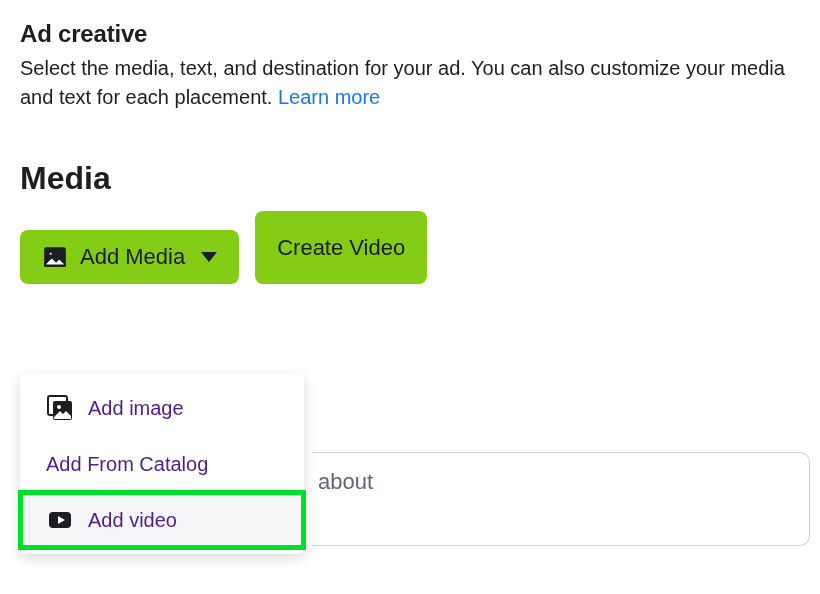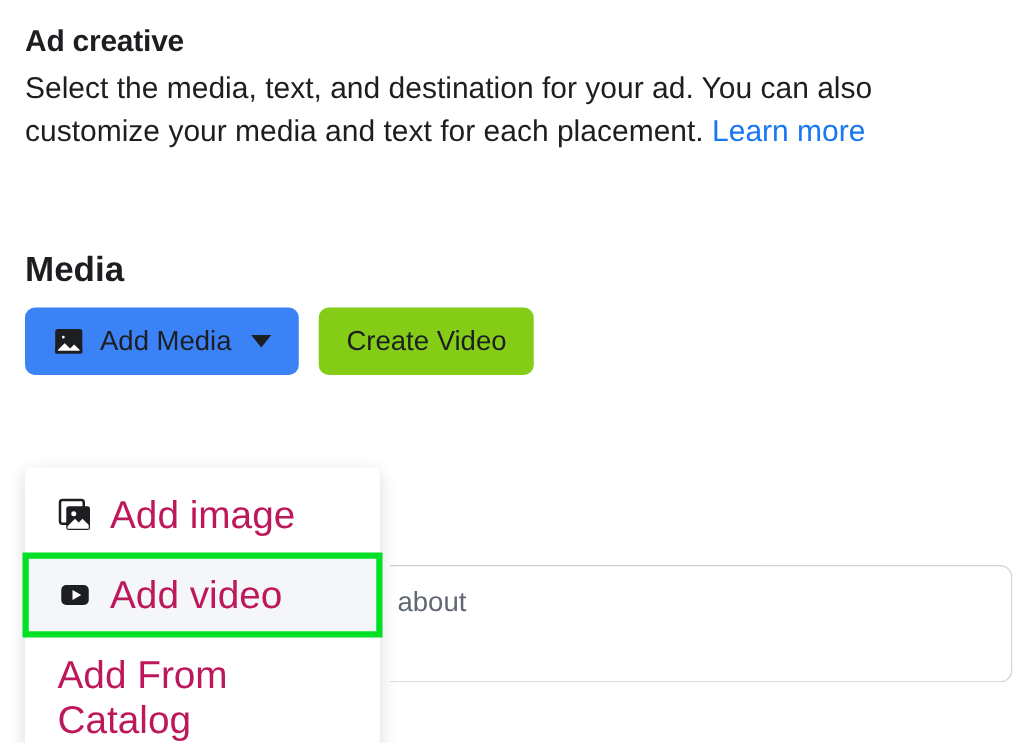--- a/index.html
+++ b/index.html
@@ -20,36 +20,36 @@
 
     .section-title {
       font-size: 24px;
       font-weight: 700;
       color: #1c1e21;
       margin-bottom: 6px;
       letter-spacing: -0.2px;
     }
 
     .section-description {
-      font-size: 24px;
+      font-size: 20px;
       line-height: 1.45;
       color: #1c1e21;
       font-weight: 400;
-      margin-bottom: 76px;
+      margin-bottom: 48px;
       max-width: 780px;
     }
 
     .link {
       color: #1877f2;
       text-decoration: none;
       cursor: pointer;
     }
 
     .subsection-title {
-      font-size: 28px;
+      font-size: 32px;
       font-weight: 700;
       color: #1c1e21;
       margin-bottom: 14px;
     }
 
     .button-row {
       display: flex;
       gap: 16px;
       margin-bottom: 10px;
     }
@@ -62,21 +62,22 @@
       border-radius: 8px;
       font-size: 22px;
       font-weight: 500;
       color: #1c1e21;
       border: none;
       cursor: pointer;
       background: #84cc16;
     }
 
     .btn.pressed {
-      background: #3b82f6;
+      background: #84cc16;
+      margin-top: 19px;
     }
 
     .btn-icon {
       display: inline-flex;
       width: 26px;
       height: 26px;
     }
 
     .caret {
       display: inline-block;
@@ -99,23 +100,23 @@
       overflow: visible;
       padding: 6px 0;
       z-index: 10;
     }
 
     .dropdown-item {
       display: flex;
       align-items: center;
       gap: 14px;
       padding: 14px 26px;
-      font-size: 31px;
+      font-size: 20px;
       font-weight: 500;
-      color: #be185d;
+      color: #4c1d95;
       cursor: pointer;
       position: relative;
     }
 
     .dropdown-item.highlighted {
       background: #f5f6f7;
       outline: 5px solid #00e026;
       outline-offset: -3px;
       z-index: 2;
     }
@@ -184,31 +185,31 @@
       <svg viewBox="0 0 28 28" width="28" height="28">
         <rect x="2" y="2" width="19" height="19" rx="2" fill="none" stroke="#1c1e21" stroke-width="2"></rect>
         <rect x="7" y="7" width="19" height="19" rx="2" fill="#1c1e21"></rect>
         <circle cx="13" cy="13" r="2" fill="#fff"></circle>
         <path d="M8 23 L14 17 L17 20 L20 17 L25 22 L25 25 L8 25 Z" fill="#fff"></path>
       </svg>
     </span>
     <span>Add image</span>
   </div>
 
+  <div class="dropdown-item">
+    <span class="item-icon empty"></span>
+    <span>Add From Catalog</span>
+  </div>
+
   <div class="dropdown-item highlighted">
     <span class="item-icon">
       <svg viewBox="0 0 28 28" width="28" height="28">
         <rect x="3" y="6" width="22" height="16" rx="4" fill="#1c1e21"></rect>
         <path d="M12 10 L19 14 L12 18 Z" fill="#fff"></path>
       </svg>
     </span>
     <span>Add video</span>
   </div>
-
-  <div class="dropdown-item">
-    <span class="item-icon empty"></span>
-    <span>Add From Catalog</span>
-  </div>
 </div>
 
 <div class="textarea-wrap">
   <span>about</span>
 </div>
 
 </body></html>

